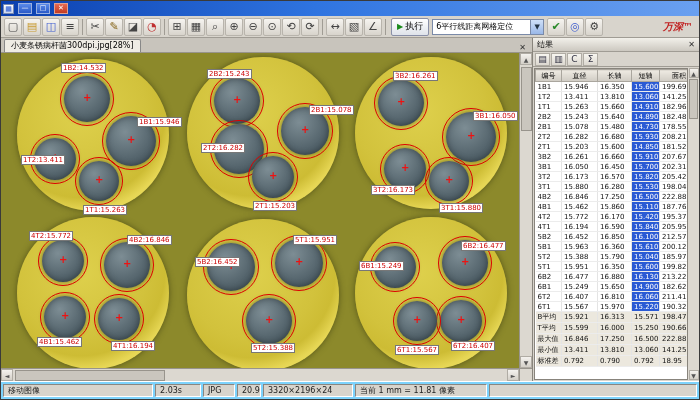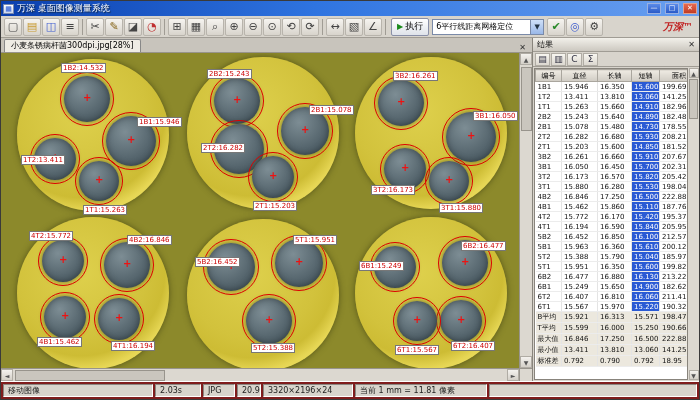--- a/index.html
+++ b/index.html
@@ -79,35 +79,34 @@
   col.c0 { width: 26px; } col.c1 { width: 36px; } col.c2 { width: 34px; } col.c3 { width: 28px; } col.c4 { width: 39px; }
   th { background: linear-gradient(#eeeae2,#d0ccc4); border: 1px solid #aaa69e; font-weight: normal; height: 12px; font-size: 7px; }
   td { border-right: 1px solid #e4e4e4; border-bottom: 1px solid #ececec; height: 10px; padding: 0 2px;
     white-space: nowrap; overflow: hidden; color: #111; }
   td.col-short { background: #2a5ad4; color: #fff; }
   td.sum { background: #ece8de; }
   .results-scroll { width: 11px; flex: 0 0 11px; background: #dcd8d0; display: flex; flex-direction: column; align-items: center; font-size: 6px; color: #555; margin: 1px 0; }
   .rs-thumb { width: 9px; height: 40px; margin-top: 1px; border: 1px solid #98948c; background: #cac6be; }
 
   
-  .statusbar { height: 18px; flex: 0 0 18px; background: #7f1d1d; border-top: 1px solid #fff;
+  .statusbar { height: 18px; flex: 0 0 18px; background: #7dd3fc; border-top: 1px solid #fff;
     display: flex; gap: 2px; padding: 2px 2px; }
   .sseg { border: 1px solid; border-color: #8a8680 #ffffff #ffffff #8a8680; background: #d8d4cc;
     font-size: 8px; line-height: 12px; padding: 0 4px; white-space: nowrap; overflow: hidden; color: #222; }
   .s0 { width: 150px; } .s1 { width: 46px; } .s2 { width: 32px; } .s3 { width: 24px; }
   .s4 { width: 90px; } .s5 { width: 132px; } .s6 { flex: 1; }
 </style>
 </head>
 <body>
 
 <div class="window">
 
   <div class="titlebar">
     <span class="app-icon">▦</span>
-    <span class="title">万深 桌面图像测量系统</span>
     <span class="win-btn">—</span>
     <span class="win-btn">□</span>
     <span class="win-btn close">✕</span>
   </div>
 
   <div class="toolbar">
     <span style="display:flex;gap:1px;align-items:center">
         <span class="tbtn">▢</span>
         <span class="tbtn" style="color: rgb(200, 154, 48);">▤</span>
         <span class="tbtn" style="color: rgb(58, 90, 208);">◫</span>

